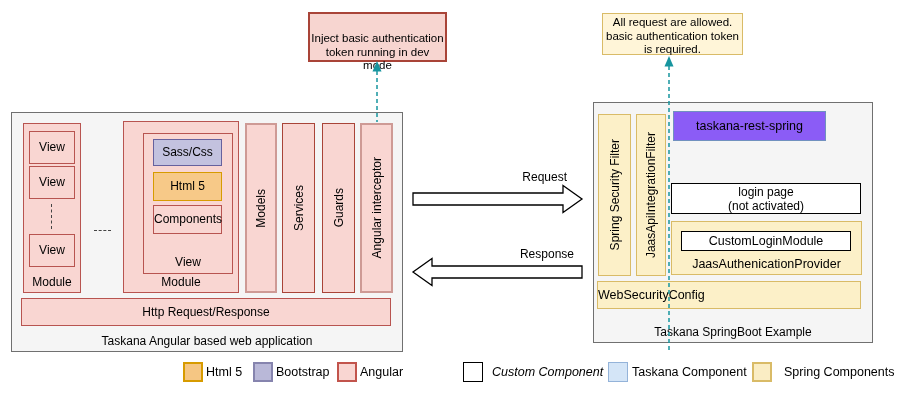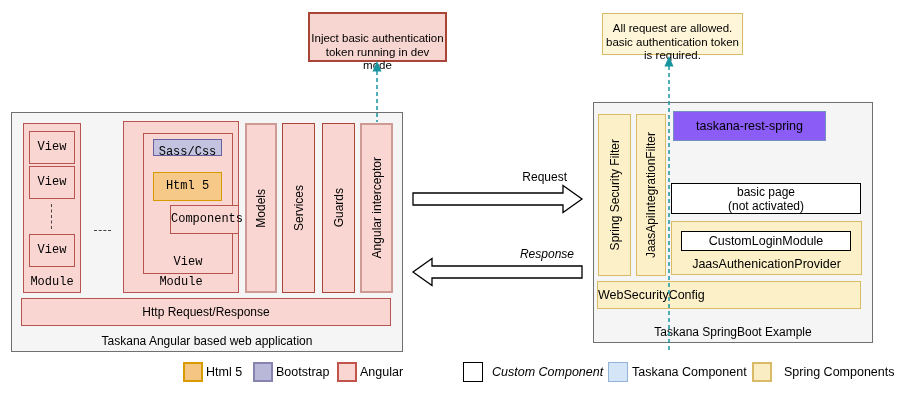--- a/index.html
+++ b/index.html
@@ -3,42 +3,42 @@
 <meta charset="utf-8">
 <style>
   html,body{margin:0;padding:0;background:#ffffff;}
   .canvas{position:relative;width:900px;height:403px;background:#ffffff;
           font-family:"Liberation Sans","DejaVu Sans",sans-serif;color:#000;overflow:hidden;}
   .abs{position:absolute;box-sizing:border-box;}
 
   
   .ann{font-size:11.5px;line-height:13.5px;text-align:center;padding-top:18px;}
   .ann-left{left:308px;top:12px;width:139px;height:50px;background:#F7D5D0;border:2px solid #A94438;}
-  .ann-right{left:602px;top:13px;width:141px;height:42px;background:#FFF5D8;border:1.5px solid #D9BB67;padding-top:8px;}
+  .ann-right{left:602px;top:13px;width:141px;height:42px;background:#FFF5D8;border:1.5px solid #D9BB67;padding-top:2px;}
 
   
   .container{background:#F5F5F5;border:1.5px solid #707070;}
   .angular-app{left:11px;top:112px;width:392px;height:240px;}
   .spring-app{left:593px;top:102px;width:280px;height:241px;}
   .container-title{position:absolute;bottom:3px;left:0;right:0;text-align:center;font-size:12px;}
 
   
-  .pink{background:#F9D6D2;border:1.5px solid #B85450;font-family:Liberation Mono, monospace;}
+  .pink{background:#F9D6D2;border:1.5px solid #B85450;}
   .module1{left:11px;top:10px;width:58px;height:170px;}
   .viewbox{left:5px;width:46px;height:33px;text-align:center;line-height:31px;font-size:12px;background:#F9D6D2;border:1.5px solid #B85450;}
   .v1{top:7px;} .v2{top:42px;} .v3{top:110px;}
   .vdots{left:27px;top:80px;height:25px;width:0;border-left:1.5px dashed #444;}
   .module-label{position:absolute;bottom:3px;left:0;right:0;text-align:center;font-size:12px;}
   .hdots{left:82px;top:117px;width:17px;height:0;border-top:1.5px dashed #444;}
   .module2{left:111px;top:8px;width:116px;height:172px;}
   .viewwrap{left:19px;top:11px;width:90px;height:141px;background:#F9D6D2;border:1.5px solid #B85450;}
   .chip{left:9px;width:69px;text-align:center;font-size:12px;}
-  .chip-sass{top:5px;height:17px;line-height:25px;background:#C3C2DF;border:1.5px solid #66619E;}
+  .chip-sass{top:5px;height:27px;line-height:25px;background:#C3C2DF;border:1.5px solid #66619E;}
   .chip-html5{top:38px;height:29px;line-height:27px;background:#F7C988;border:1.5px solid #D79B00;}
-  .chip-comp{top:71px;height:29px;line-height:27px;background:#F9D6D2;border:1.5px solid #B85450;margin-left:17px;}
+  .chip-comp{top:71px;height:29px;line-height:27px;background:#F9D6D2;border:1.5px solid #B85450;}
   .view-label{position:absolute;bottom:4px;left:0;right:0;text-align:center;font-size:12px;}
 
   .pillar{top:10px;width:32px;height:170px;background:#F9D6D2;display:flex;align-items:center;justify-content:center;}
   .pillar span{writing-mode:vertical-rl;transform:rotate(180deg);font-size:12px;white-space:nowrap;}
   .p-soft{border:2px solid #CE9A95;}
   .p-hard{border:1.5px solid #A94438;}
   .p1{left:233px;} .p2{left:270px;width:33px;} .p3{left:310px;width:33px;} .p4{left:348px;width:33px;}
 
   .httpbar{left:9px;top:185px;width:370px;height:28px;text-align:center;line-height:26px;font-size:12px;background:#F9D6D2;border:1.5px solid #B85450;}
 
@@ -49,21 +49,21 @@
   .f1{left:4px;width:33px;} .f2{left:42px;width:30px;}
   .rest{left:79px;top:8px;width:153px;height:30px;background:#8b5cf6;border:1.5px solid #7191BF;text-align:center;line-height:28px;font-size:12.5px;}
   .login{left:77px;top:80px;width:190px;height:31px;background:#fff;border:1.5px solid #000;text-align:center;font-size:12px;line-height:14px;white-space:pre-line;padding-top:1px;}
   .provider{left:77px;top:118px;width:191px;height:54px;}
   .customlogin{left:9px;top:9px;width:170px;height:20px;background:#fff;border:1.5px solid #000;text-align:center;line-height:18px;font-size:12.5px;}
   .provider-label{position:absolute;bottom:3px;left:0;right:0;text-align:center;font-size:12.5px;}
   .websec{left:3px;top:178px;width:264px;height:28px;text-align:left;line-height:26px;font-size:12.5px;}
 
   
   .arrow-label{width:140px;text-align:right;font-size:12px;}
-  .req-label{left:427px;top:170px;} .res-label{left:434px;top:247px;font-style:italic;}
+  .req-label{left:427px;top:170px;} .res-label{left:434px;top:247px;}
 
   
   .legend-item{top:361px;height:22px;display:flex;align-items:center;}
   .swatch{display:inline-block;width:20px;height:20px;box-sizing:border-box;}
   .sw-html5{background:#F5C683;border:2px solid #D79B00;}
   .sw-bootstrap{background:#B9B8D8;border:2px solid #8684AE;}
   .sw-angular{background:#F9D6D2;border:2px solid #C2544C;}
   .sw-custom{background:#ffffff;border:1.5px solid #000;}
   .sw-taskana{background:#D4E5F7;border:1.5px solid #94B3D9;}
   .sw-spring{background:#FAEDC4;border:2px solid #D9BB67;}
@@ -122,21 +122,21 @@
   <div class="abs arrow-label res-label">Response</div>
 
   <div class="abs container spring-app">
     <div class="abs yellow filter f1">
         <span>Spring Security Filter</span>
       </div>
     <div class="abs yellow filter f2">
         <span>JaasApiIntegrationFilter</span>
       </div>
     <div class="abs rest">taskana-rest-spring</div>
-    <div class="abs login">basic page
+    <div class="abs login">login page
 (not activated)</div>
     <div class="abs yellow provider">
       <div class="abs customlogin">CustomLoginModule</div>
       <div class="provider-label">JaasAuthenicationProvider</div>
     </div>
     <div class="abs yellow websec">WebSecurityConfig</div>
     <div class="container-title">Taskana SpringBoot Example</div>
   </div>
 
   <div class="abs legend-item" style="left:183px;gap:3px;">

